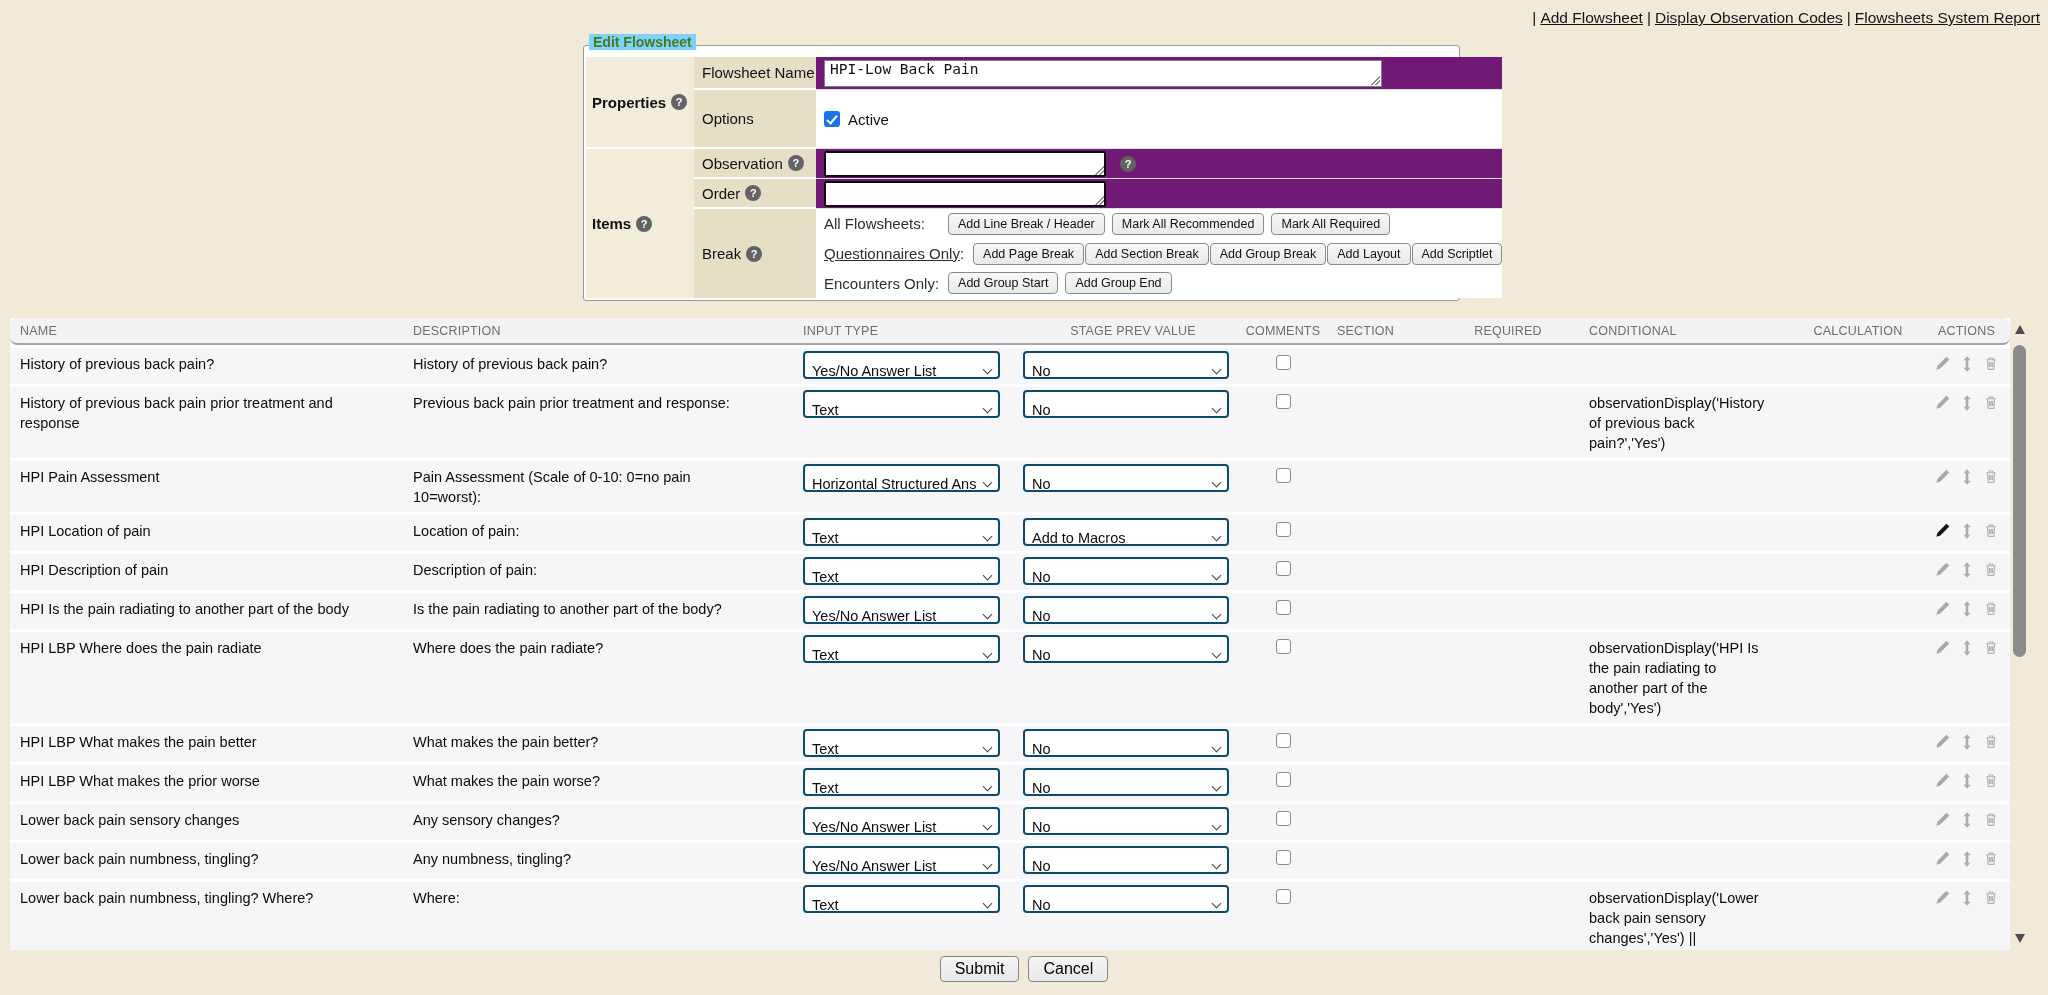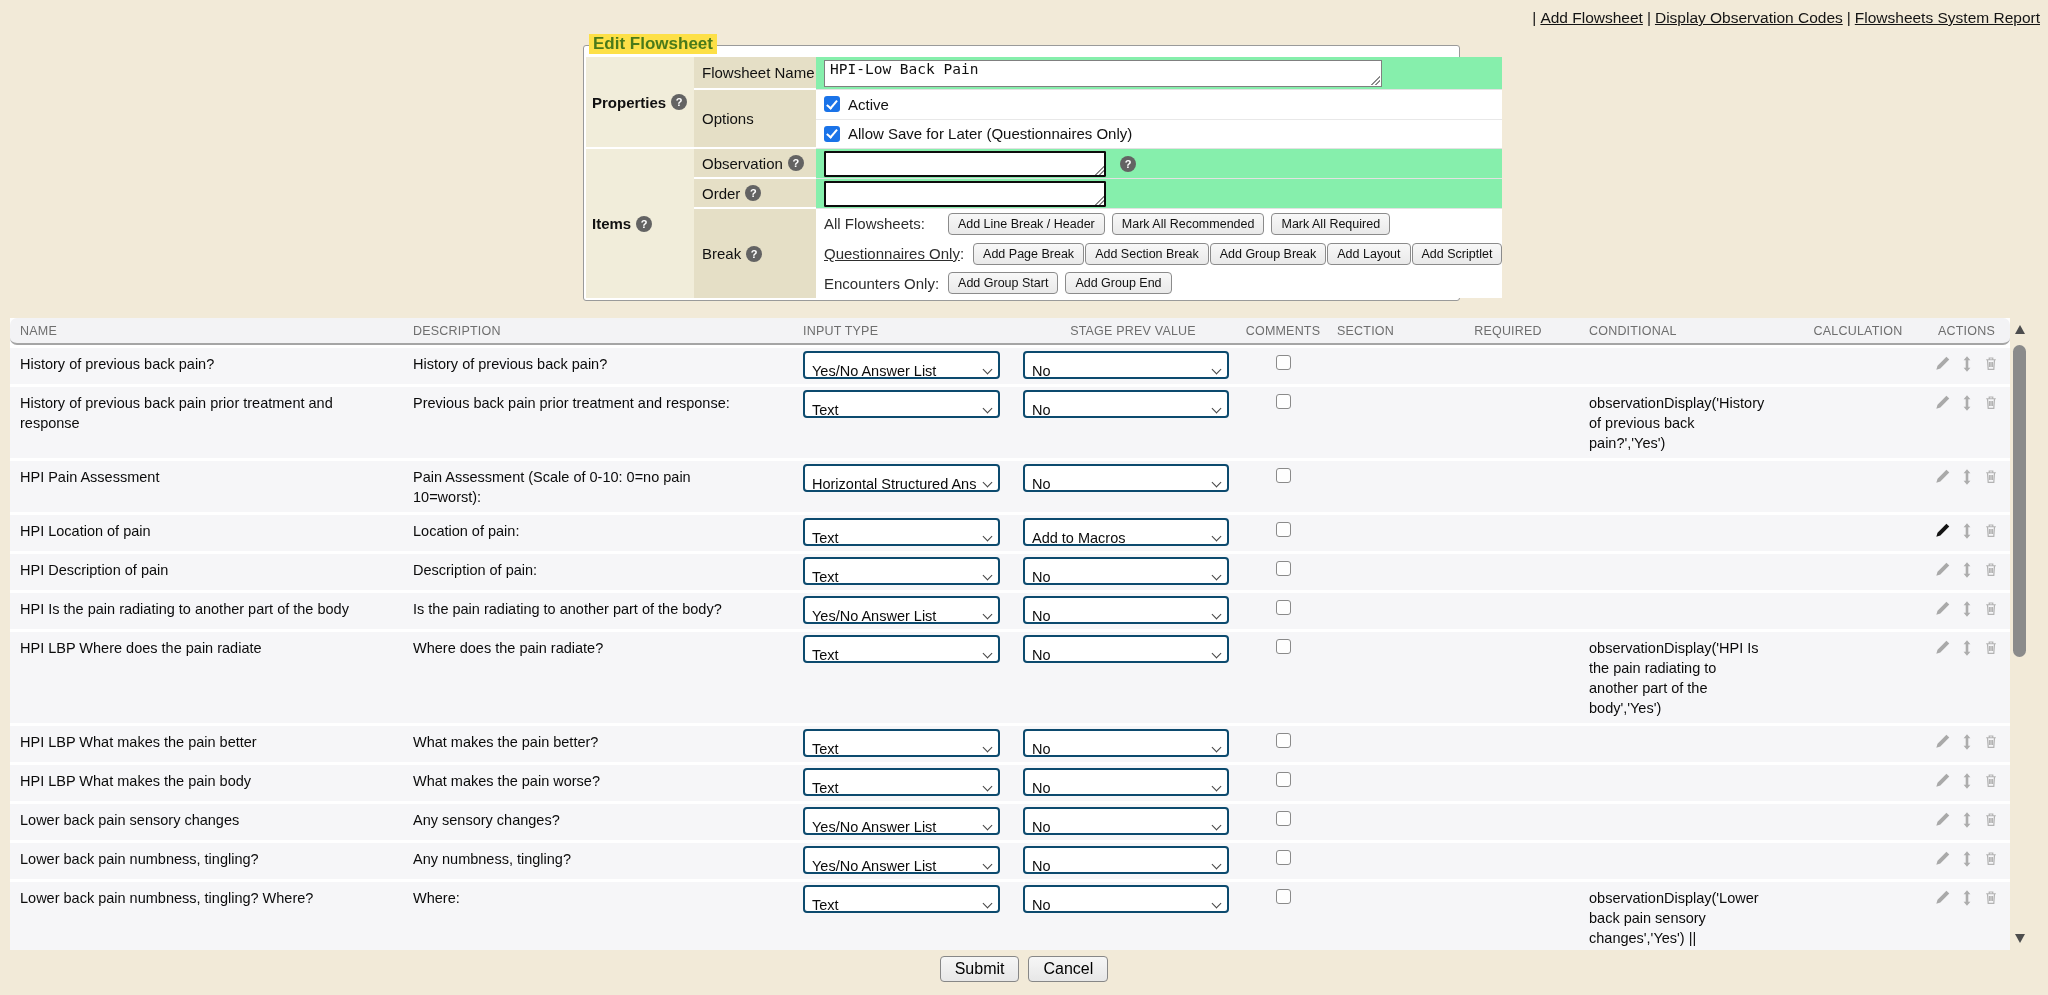--- a/index.html
+++ b/index.html
@@ -12,29 +12,29 @@
   }
 
   
   .top-nav { position:absolute; top:9px; right:8px; font-size:15.5px; color:#141414; }
   .top-nav a { color:#141414; text-decoration:underline; cursor:pointer; }
   .top-nav .sep { margin:0 4px; }
 
   
   .ef { position:absolute; left:583px; top:45px; width:877px;
         background:#fff; border:1px solid #9a9a9a; border-radius:3px; padding:11px 2px 2px 2px; }
-  .ef-legend { position:absolute; top:-12px; left:5px; background:#fde047; padding:0 4px;
-               font-size:17px; font-weight:bold; color:#4a7a1a; }
+  .ef-legend { position:absolute; top:-12px; left:5px; background:#7dd3fc; padding:0 4px;
+               font-size:14px; font-weight:bold; color:#4a7a1a; }
   .ef-grid { display:grid; grid-template-columns:108px 122px 1fr;
              grid-template-rows:33px 59px 30px 30px 89px; }
   .cell { display:flex; align-items:center; font-size:15px; }
   .outer-label { background:#f1edda; font-weight:bold; padding-left:6px; gap:5px;
                  border-bottom:2px solid #fff; }
   .inner-label { background:#e5dfc6; padding-left:8px; gap:5px; border-bottom:2px solid #fff; }
-  .content-cell { background:#86efac; padding-left:8px; border-bottom:1px solid #e2e2e2; }
+  .content-cell { background:#701a75; padding-left:8px; border-bottom:1px solid #e2e2e2; }
   .content-stack { background:#fff; display:flex; flex-direction:column; justify-content:stretch; }
   .stack-row { display:flex; align-items:center; flex:1; padding-left:8px; gap:8px; font-size:15px; }
   .stack-row + .stack-row { border-top:1px solid #e8e8e8; }
 
   .help-icon { width:16px; height:16px; border-radius:50%; background:#636363; color:#fff;
                display:inline-flex; align-items:center; justify-content:center;
                font-size:11px; font-weight:bold; flex:none; }
   .help-icon::after { content:"?"; }
 
   .ta-box { position:relative; background:#fff; display:flex; align-items:center; }
@@ -134,24 +134,20 @@
     </div>
 
     <div class="cell inner-label" style="grid-row:2; grid-column:2;">
       <span>Options</span>
     </div>
     <div class="content-stack content-cell" style="grid-row:2; grid-column:3; padding-left:0;">
       <div class="stack-row">
         <span class="cb-checked"></span>
         <span>Active</span>
       </div>
-      <div class="stack-row">
-        <span class="cb-checked"></span>
-        <span>Allow Save for Later (Questionnaires Only)</span>
-      </div>
     </div>
 
     <div class="cell outer-label" style="grid-row:3/6; grid-column:1; border-bottom:none;">
       <span>Items</span>
       <span class="help-icon"></span>
     </div>
 
     <div class="cell inner-label" style="grid-row:3; grid-column:2;">
       <span>Observation</span>
       <span class="help-icon"></span>
@@ -545,21 +541,21 @@
             </svg>
       </span>
       <span class="icon trash">
         <svg width="14" height="15" viewBox="0 0 16 17" fill="none" stroke="currentColor" stroke-width="1.4">
           <path d="M2.5 4.2 H13.5 M6 4.2 V2.2 H10 V4.2 M4 4.2 L4.8 15.2 H11.2 L12 4.2 M6.3 6.8 V12.6 M8 6.8 V12.6 M9.7 6.8 V12.6"></path>
         </svg>
       </span>
     </div>
   </div>
       <div class="trow grid-cols">
-    <div class="c name">HPI LBP What makes the pain body</div>
+    <div class="c name">HPI LBP What makes the prior worse</div>
     <div class="c desc">What makes the pain worse?</div>
     <div class="c input">
       <div class="select w1">
         <span class="sel-label">Text</span>
         <span class="chev"></span>
       </div>
     </div>
     <div class="c stage">
       <div class="select w2">
         <span class="sel-label">No</span>

